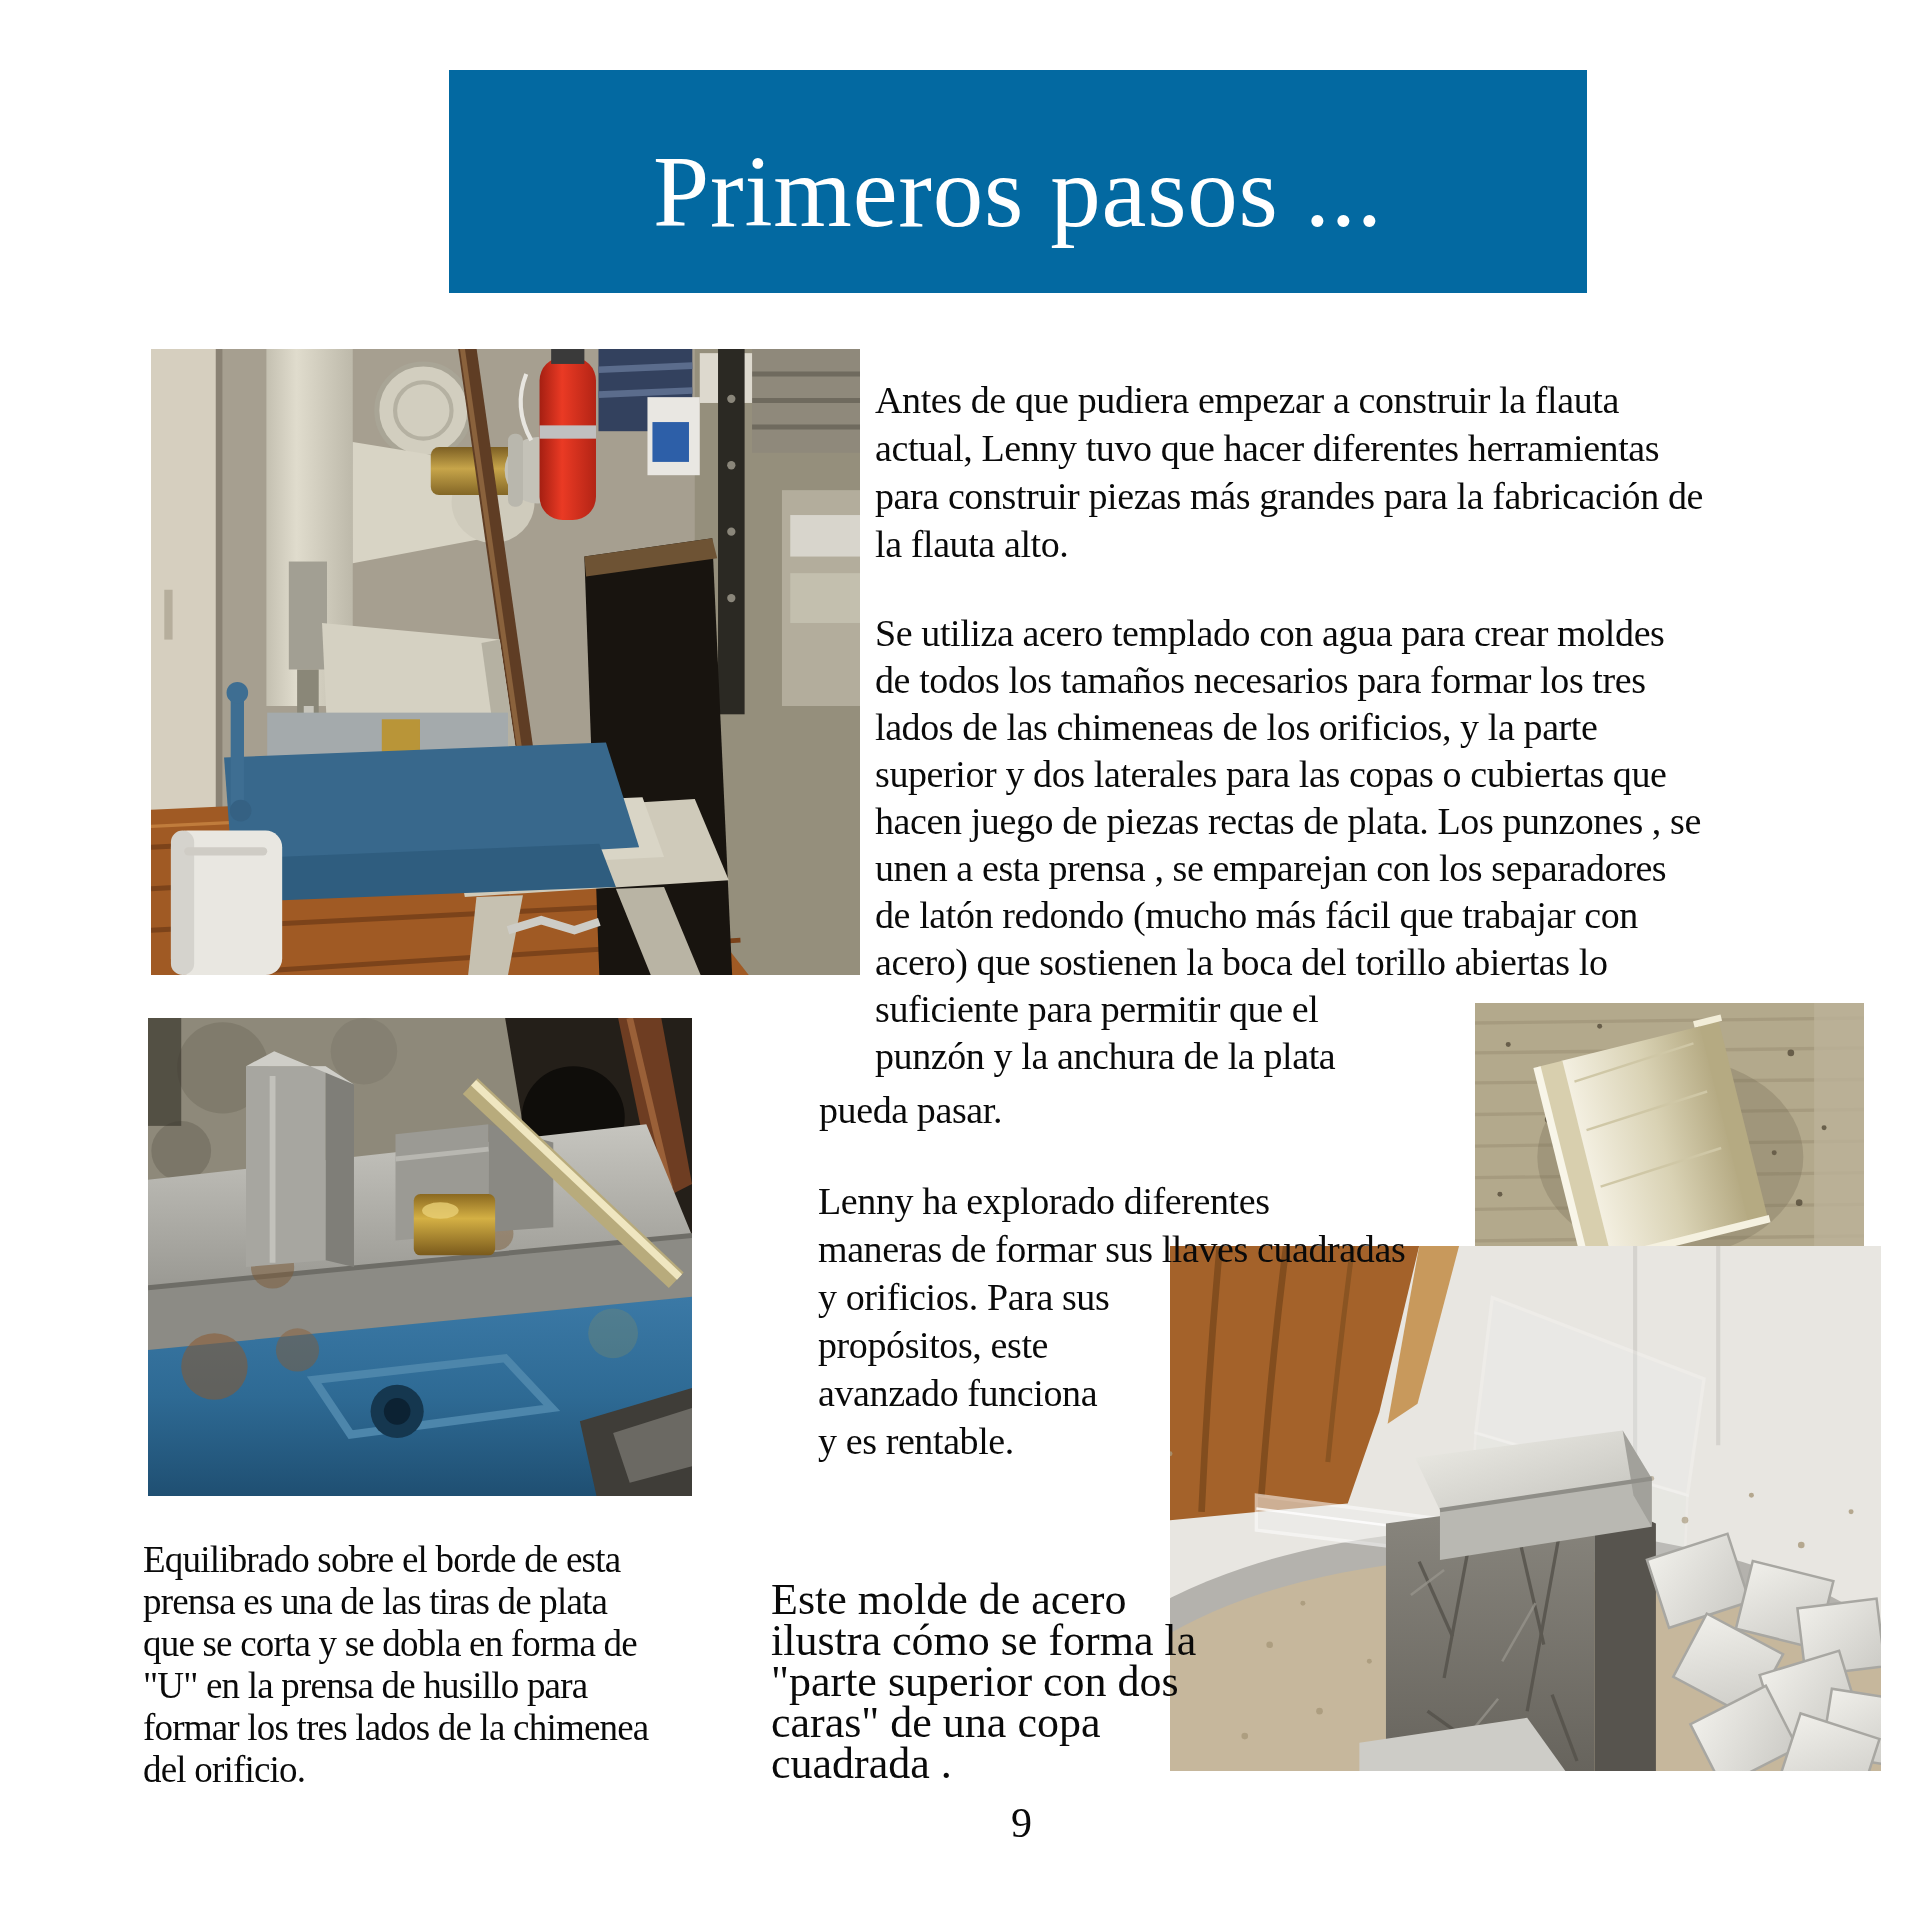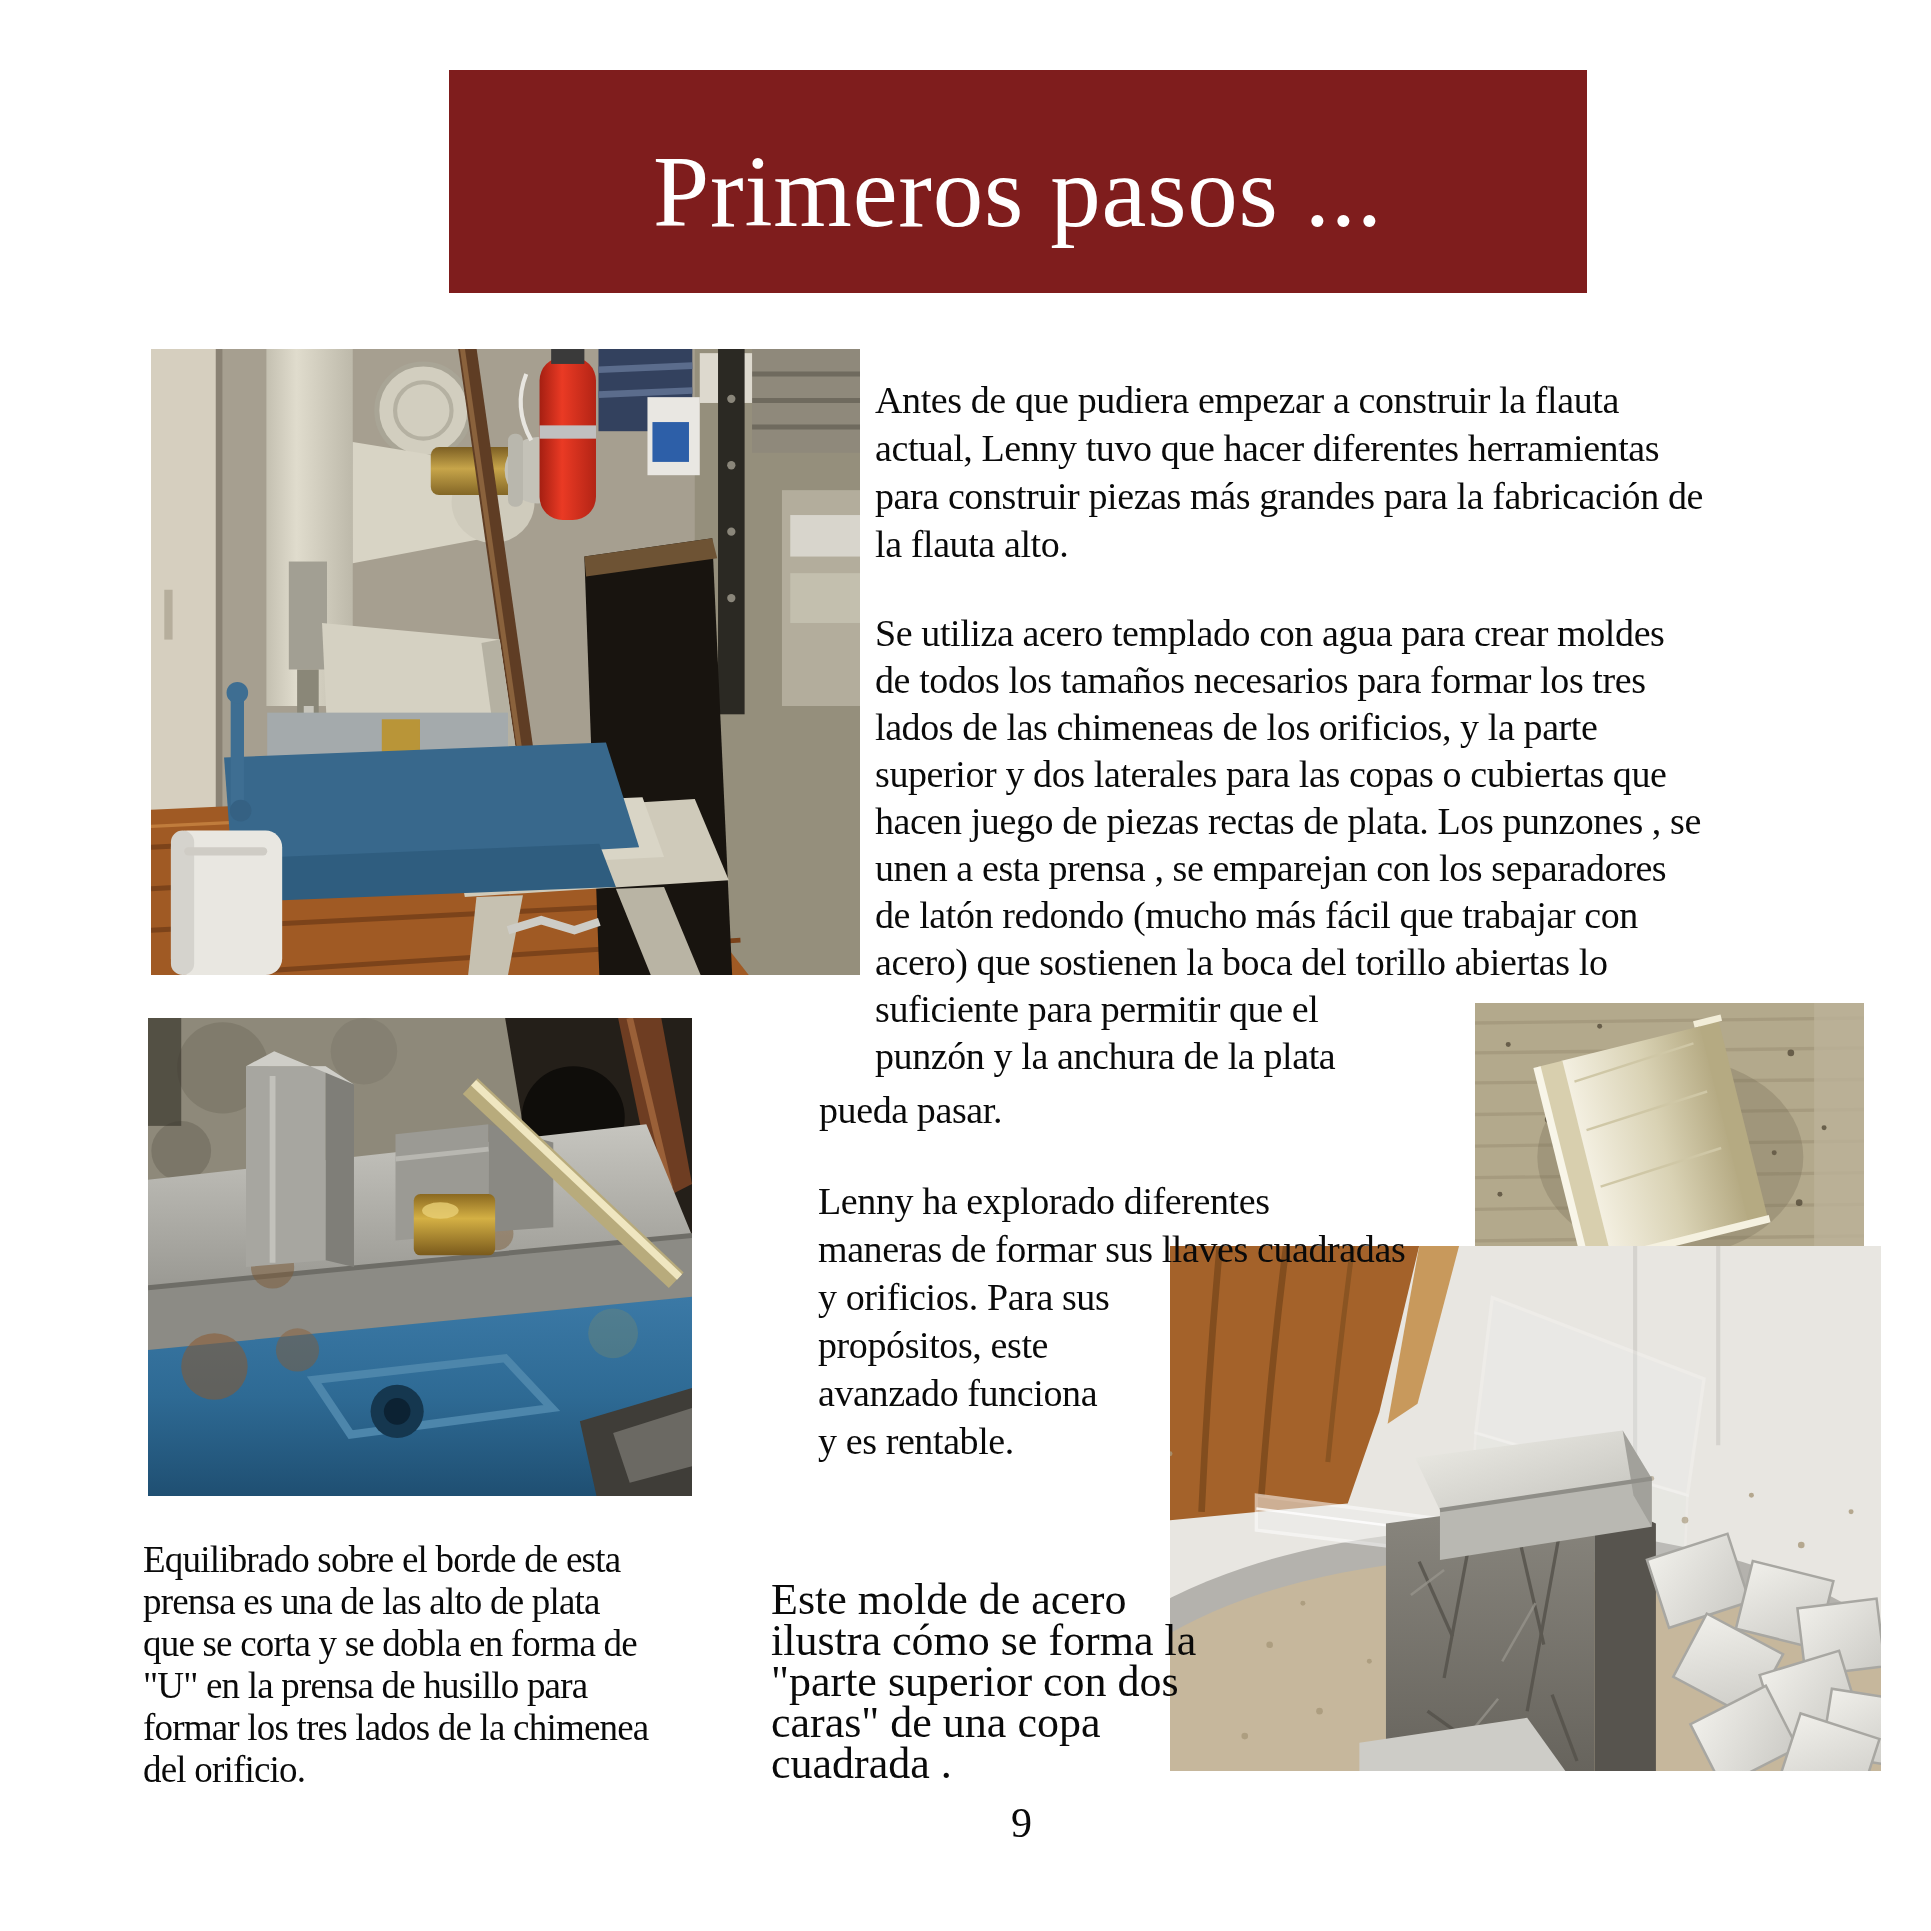--- a/index.html
+++ b/index.html
@@ -3,21 +3,21 @@
 <meta charset="utf-8">
 <style>
   html,body{margin:0;padding:0;background:#ffffff;}
   #page{
     position:relative;width:1931px;height:1931px;background:#ffffff;
     font-family:"Liberation Serif","DejaVu Serif",serif;color:#0a0a0a;overflow:hidden;
   }
   
   .banner{
     position:absolute;left:449px;top:70px;width:1138px;height:223px;
-    background:#7f1d1d;display:flex;align-items:center;justify-content:center;
+    background:#0369a1;display:flex;align-items:center;justify-content:center;
   }
   .banner-title{
     color:#ffffff;font-size:101px;letter-spacing:0.8px;padding-top:21.6px;white-space:nowrap;
   }
   
   figure{margin:0;padding:0;position:absolute;overflow:hidden;background:#bbb;}
   figure svg{display:block;width:100%;height:100%;}
   #photo-press  {left:151px; top:349px;  width:709px; height:626px;}
   #photo-vise   {left:148px; top:1018px; width:544px; height:478px;}
   #photo-channel{left:1475px;top:1003px; width:389px; height:277px;}
@@ -383,21 +383,21 @@
     <div class="ln">Lenny ha explorado diferentes</div>
     <div class="ln">maneras de formar sus llaves cuadradas</div>
     <div class="ln">y orificios. Para sus</div>
     <div class="ln">propósitos, este</div>
     <div class="ln">avanzado funciona</div>
     <div class="ln">y es rentable.</div>
   </div>
 
   <div class="tblock capL">
     <div class="ln">Equilibrado sobre el borde de esta</div>
-    <div class="ln">prensa es una de las alto de plata</div>
+    <div class="ln">prensa es una de las tiras de plata</div>
     <div class="ln">que se corta y se dobla en forma de</div>
     <div class="ln">"U" en la prensa de husillo para</div>
     <div class="ln">formar los tres lados de la chimenea</div>
     <div class="ln">del orificio.</div>
   </div>
 
   <div class="tblock capM">
     <div class="ln">Este molde de acero</div>
     <div class="ln">ilustra cómo se forma la</div>
     <div class="ln">"parte superior con dos</div>

